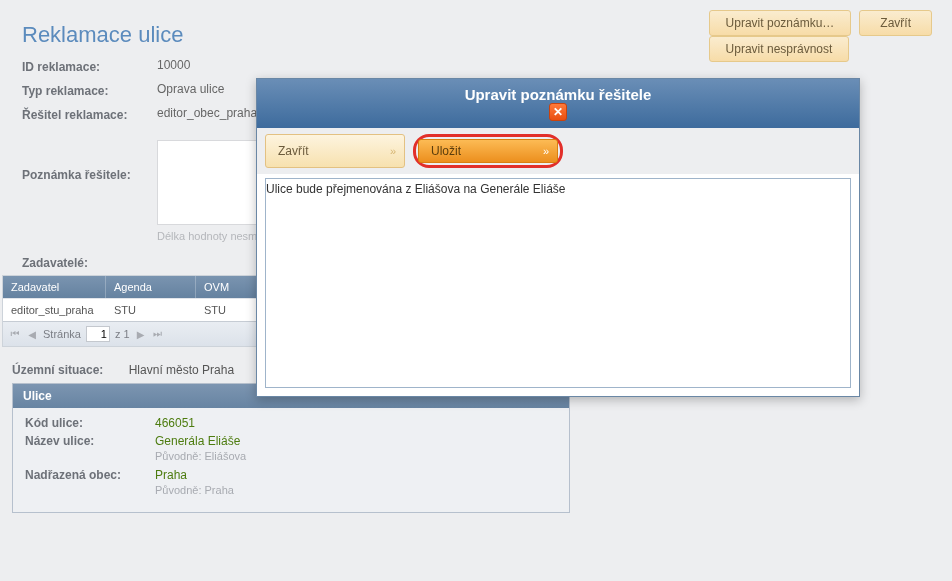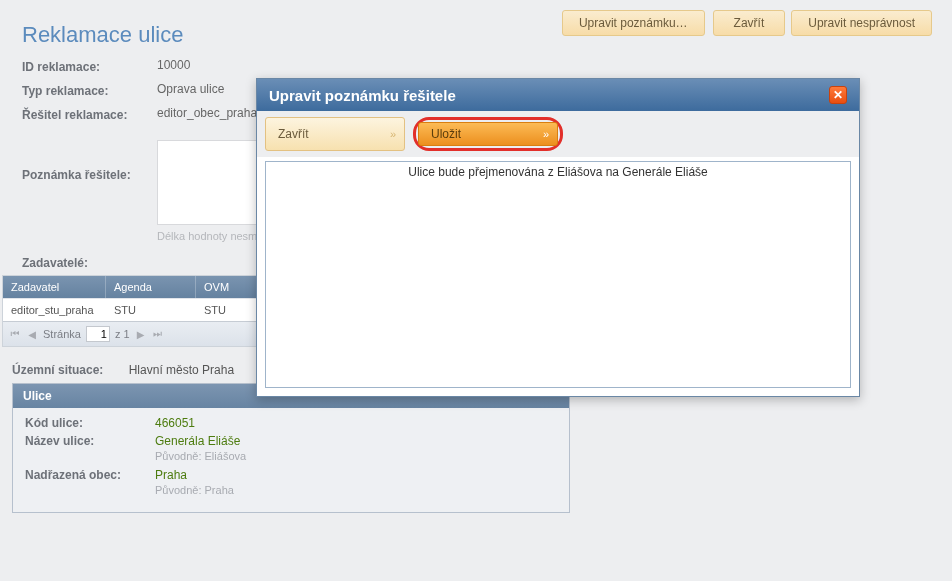--- a/index.html
+++ b/index.html
@@ -17,21 +17,21 @@
     font-size: 22px;
     color: #5b8bbd;
     padding: 22px 0 10px 22px;
     font-weight: normal;
   }
   .top-buttons {
     position: absolute;
     top: 10px;
     right: 20px;
     display: flex;
-    gap: 6px;
+    flex-direction: column;
     align-items: flex-start;
   }
   .top-buttons-row { display: flex; gap: 8px; }
   .gbtn {
     display: inline-block;
     background: linear-gradient(#faeccf, #f7dca8);
     border: 1px solid #e6c98b;
     color: #6b5b3c;
     padding: 5px 16px;
     border-radius: 3px;
@@ -169,20 +169,21 @@
   }
   .modal-title {
     background: linear-gradient(#6a8eb6, #3d6b9d);
     color: #fff;
     font-weight: bold;
     font-size: 15px;
     padding: 7px 12px;
     display: flex;
     justify-content: space-between;
     align-items: center;
+    flex-direction: column;
   }
   .modal-close {
     width: 18px; height: 18px;
     background: linear-gradient(#ff7a3a, #e94e10);
     border: 1px solid #c9430e;
     border-radius: 3px;
     color: #fff;
     font-size: 12px;
     line-height: 14px;
     text-align: center;
@@ -225,21 +226,20 @@
     flex: 1;
     margin: 4px 8px 8px 8px;
     border: 1px solid #9fb4ca;
     background: #fff;
     padding: 3px 0;
     font-size: 12px;
     color: #333;
     resize: none;
     outline: none;
     font-family: Arial;
-    text-align: center;
   }
 </style>
 </head>
 <body>
 
 <div class="top-buttons">
   <div class="top-buttons-row">
     <div class="gbtn">Upravit poznámku…</div>
     <div class="gbtn small">Zavřít</div>
   </div>

